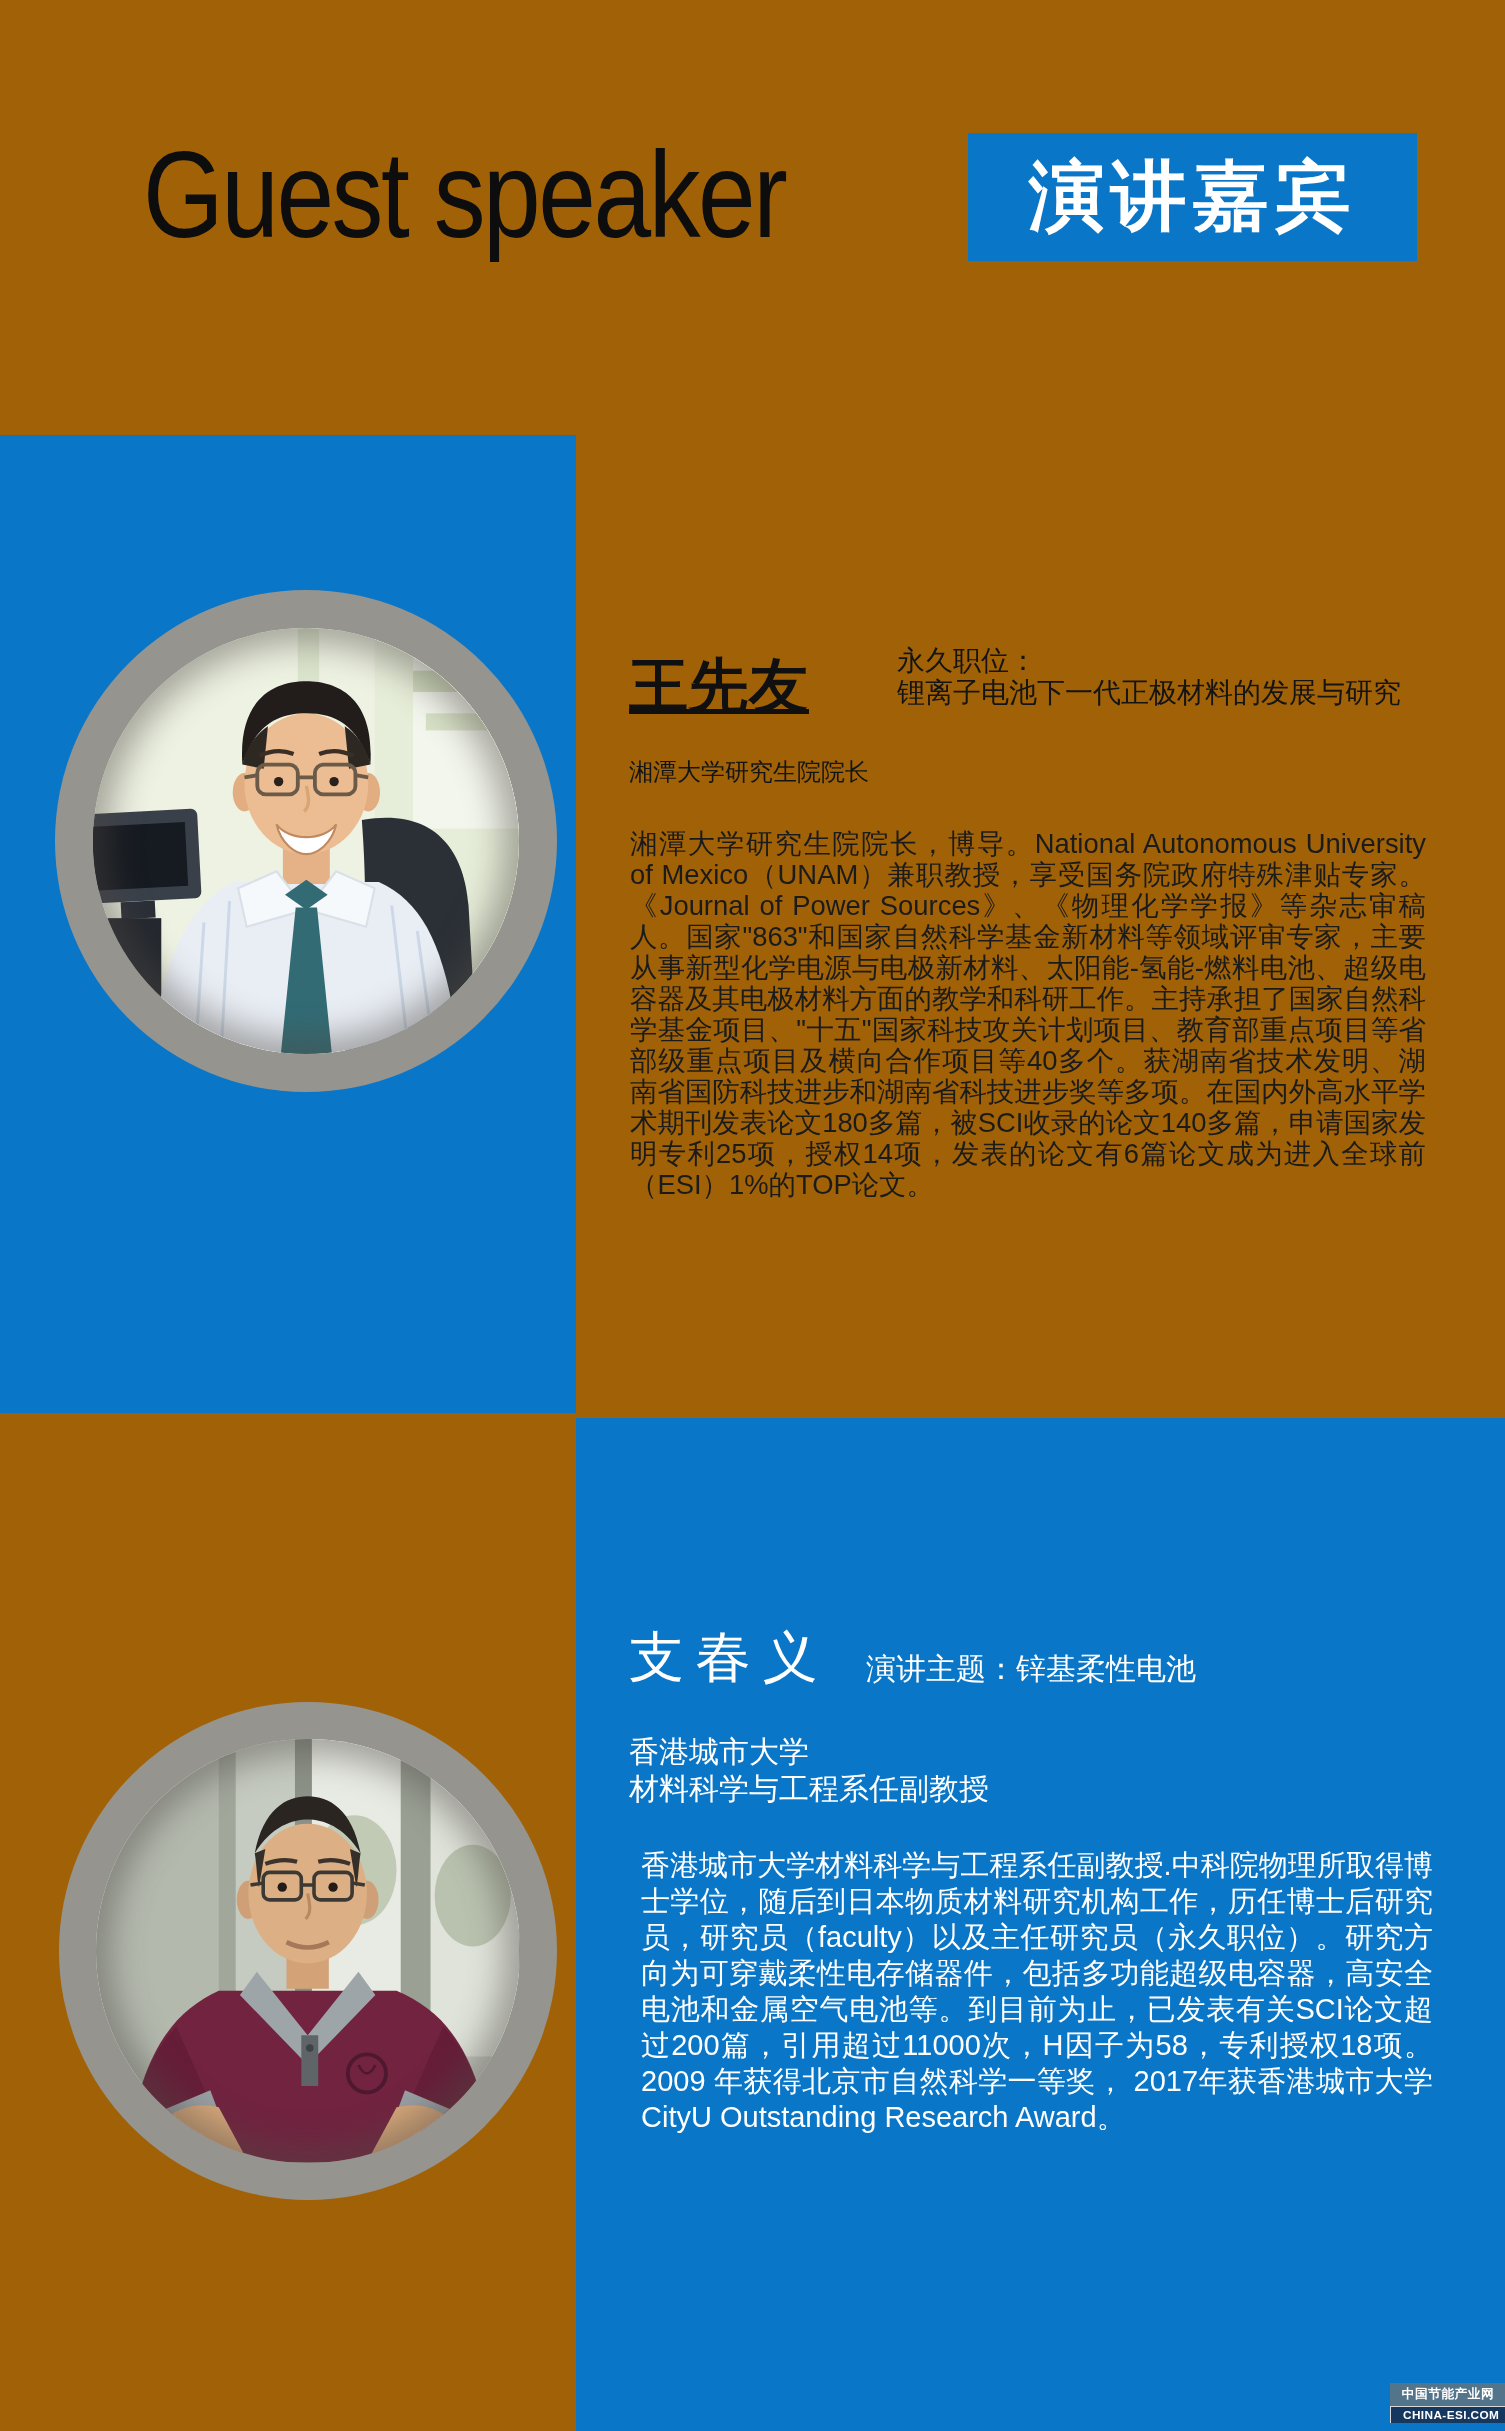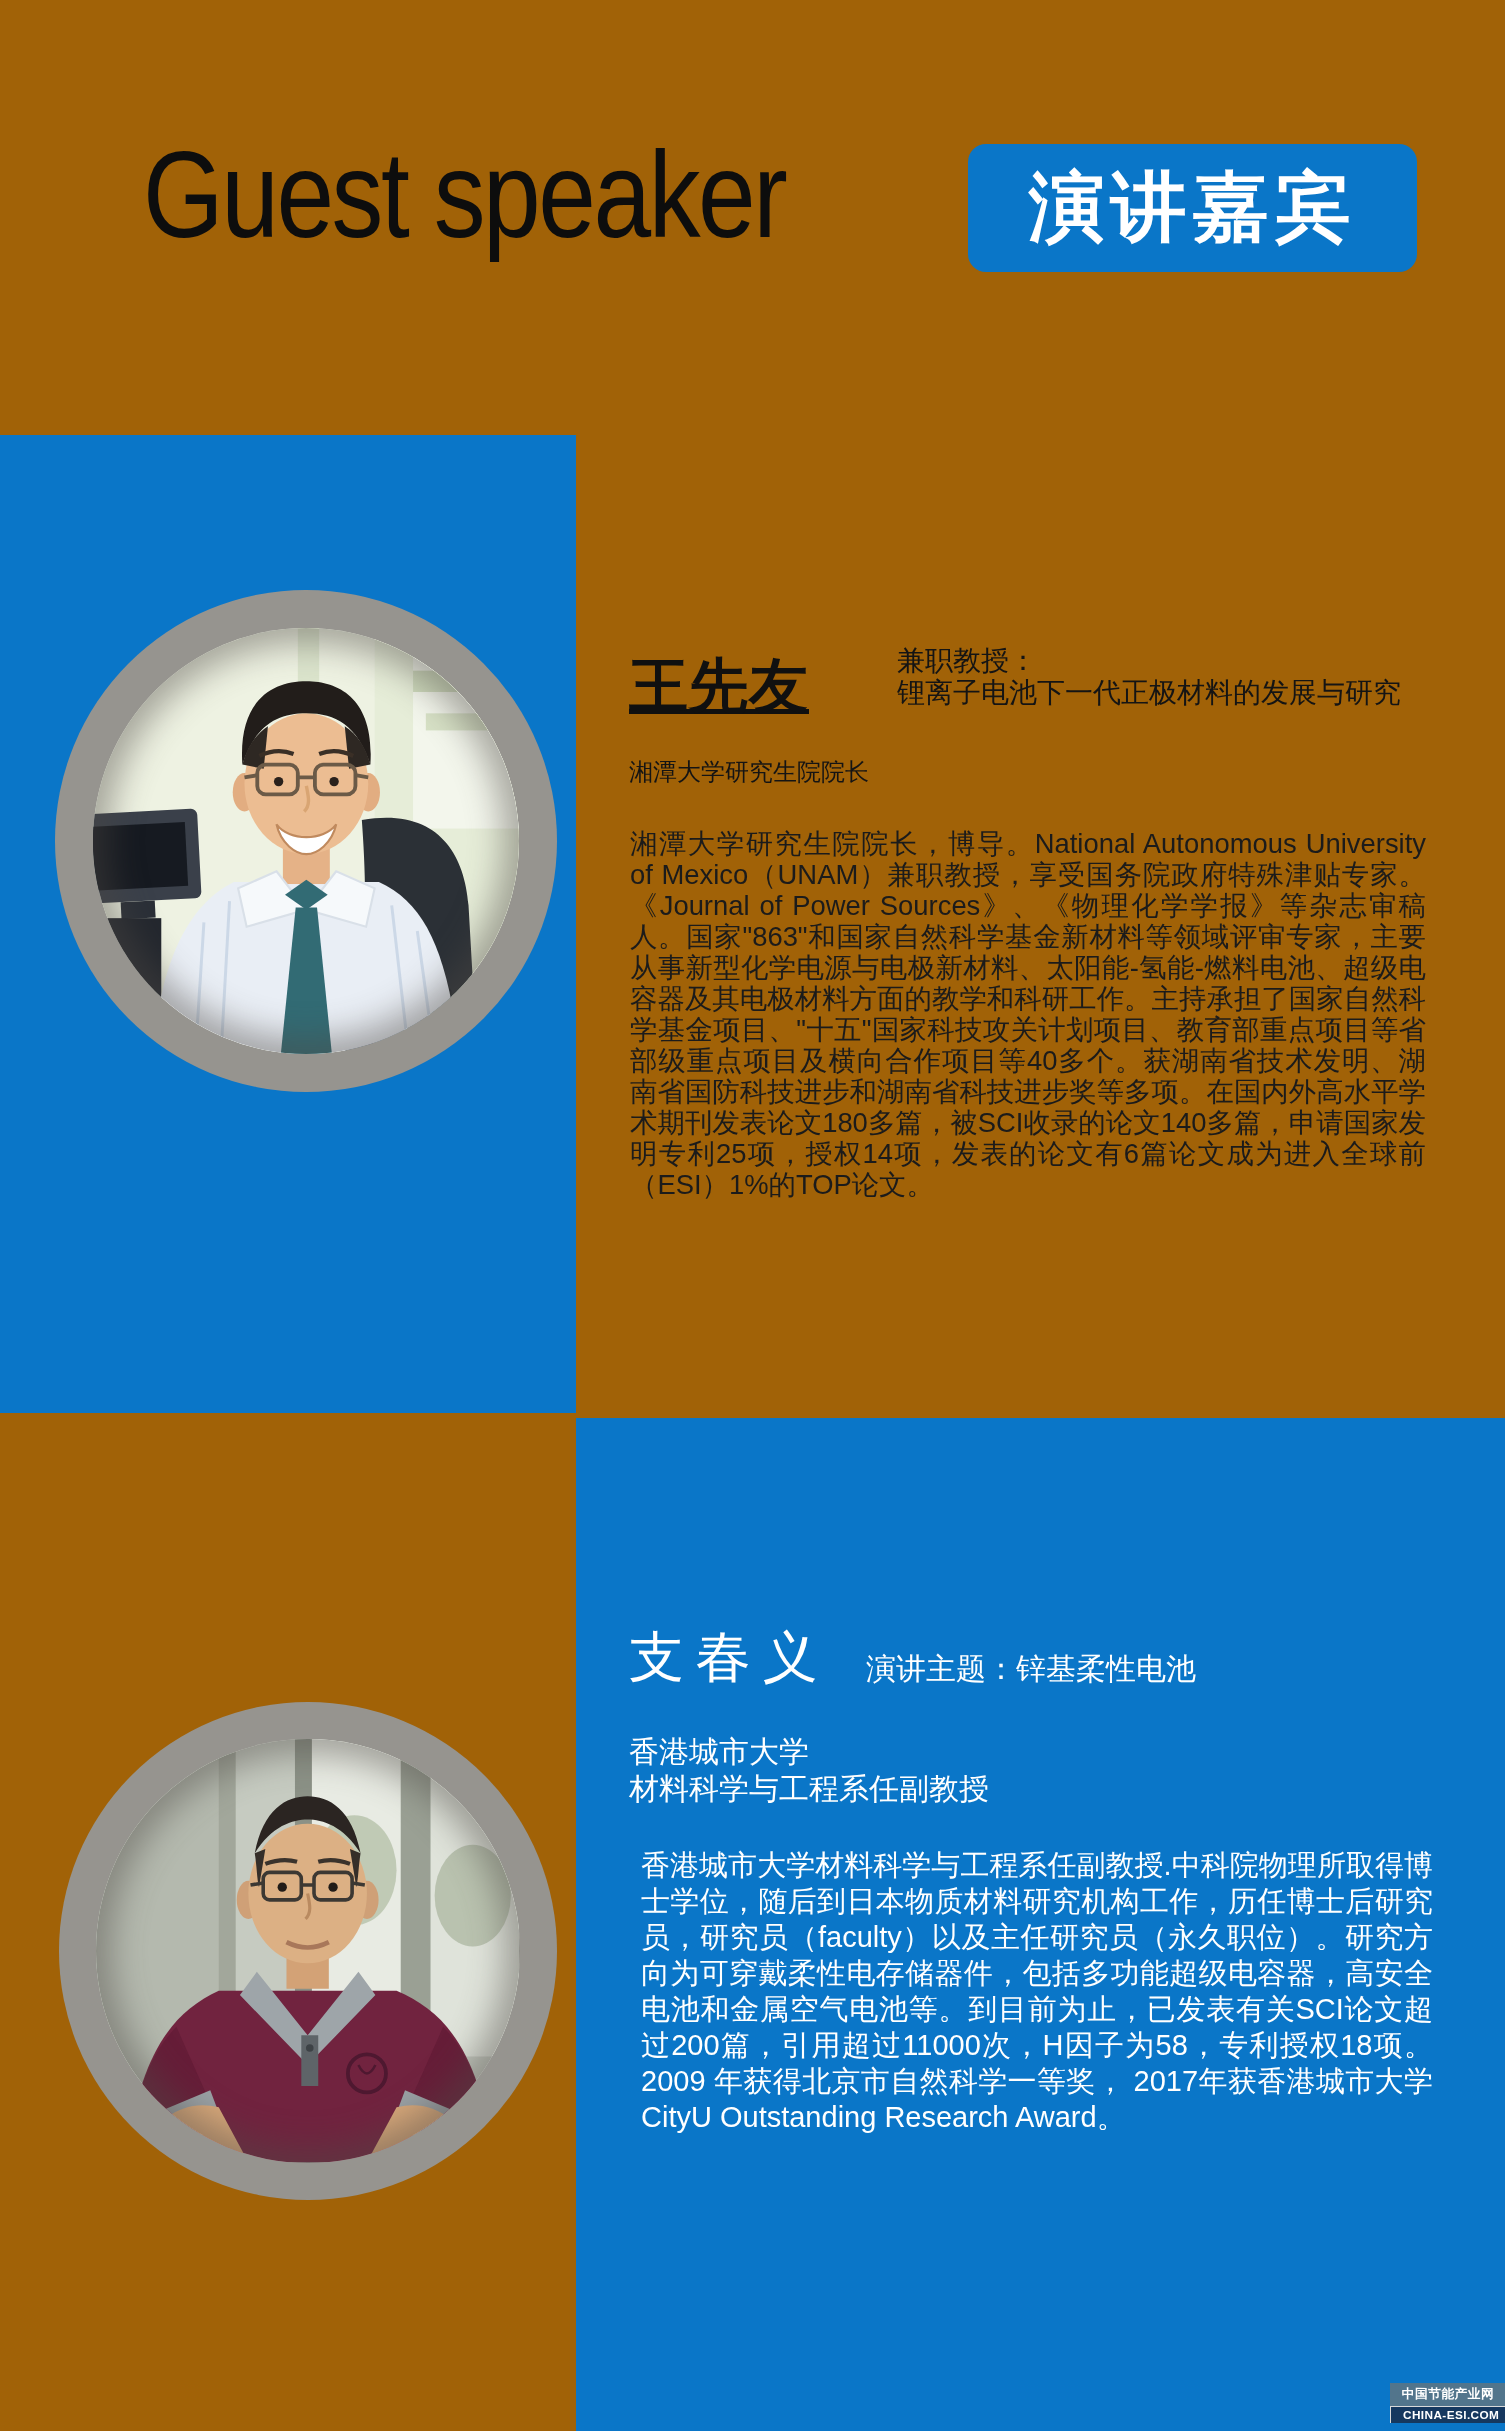--- a/index.html
+++ b/index.html
@@ -18,23 +18,23 @@
   }
   
   .title-en{
     position:absolute;left:143px;top:125px;
     margin:0;
     font-size:122px;font-weight:400;letter-spacing:-2.9px;
     color:#0d0d0d;white-space:nowrap;
     transform:scaleX(0.85);transform-origin:left top;
   }
   .badge{
-    position:absolute;left:968px;top:144px;width:449px;height:128px;
+    position:absolute;left:968px;top:133px;width:449px;height:128px;
     background:var(--primary-blue);
-    display:flex;align-items:center;justify-content:center;border-radius:18px;
+    display:flex;align-items:center;justify-content:center;
   }
   .badge span{
     color:var(--text-white);font-size:76px;font-weight:700;
     letter-spacing:5.9px;white-space:nowrap;
   }
   
   .blue-block{position:absolute;background:var(--primary-blue);}
   .block1{left:0;top:435px;width:576px;height:978px;}
   .block2{left:576px;top:1418px;width:929px;height:1013px;}
   
@@ -172,21 +172,21 @@
             <circle cx="113" cy="72" r="2.2" fill="#2a211c"></circle>
             <path d="M100,74 C101,79 102,83 99,86" stroke="#d9a573" stroke-width="1.6" fill="none"></path>
             <path d="M86,92 C92,100 108,100 114,92 C112,101 105,106 100,106 C95,106 88,101 86,92 Z" fill="#ffffff" stroke="#c08a5e" stroke-width="1"></path>
           </g>
         </svg>
       </div>
     </div>
 
     <h2 class="name1">王先友</h2>
     <div class="topic1">
-      <div>兼职教授：</div>
+      <div>永久职位：</div>
       <div>锂离子电池下一代正极材料的发展与研究</div>
     </div>
     <div class="role1">湘潭大学研究生院院长</div>
     <p class="bio1">湘潭大学研究生院院长，博导。National Autonomous University of Mexico（UNAM）兼职教授，享受国务院政府特殊津贴专家。《Journal of Power Sources》、《物理化学学报》等杂志审稿人。国家"863"和国家自然科学基金新材料等领域评审专家，主要从事新型化学电源与电极新材料、太阳能-氢能-燃料电池、超级电容器及其电极材料方面的教学和科研工作。主持承担了国家自然科学基金项目、"十五"国家科技攻关计划项目、教育部重点项目等省部级重点项目及横向合作项目等40多个。获湖南省技术发明、湖南省国防科技进步和湖南省科技进步奖等多项。在国内外高水平学术期刊发表论文180多篇，被SCI收录的论文140多篇，申请国家发明专利25项，授权14项，发表的论文有6篇论文成为进入全球前（ESI）1%的TOP论文。</p>
   </section>
 
   <section>
     <div class="blue-block block2"></div>
 
     <div class="photo-ring ring2">

